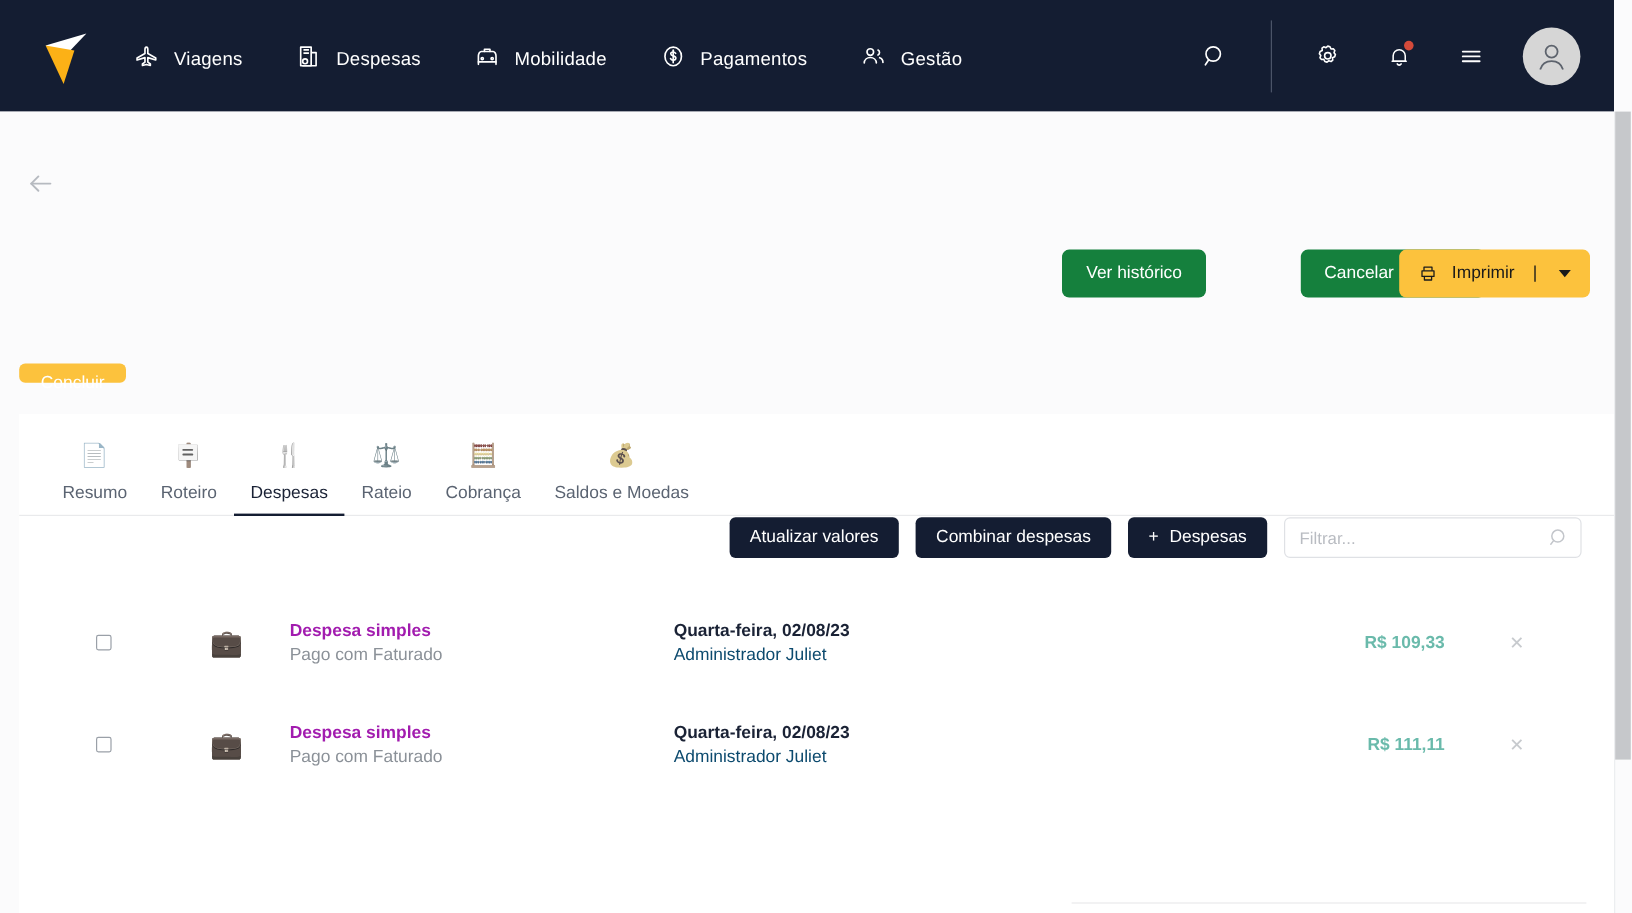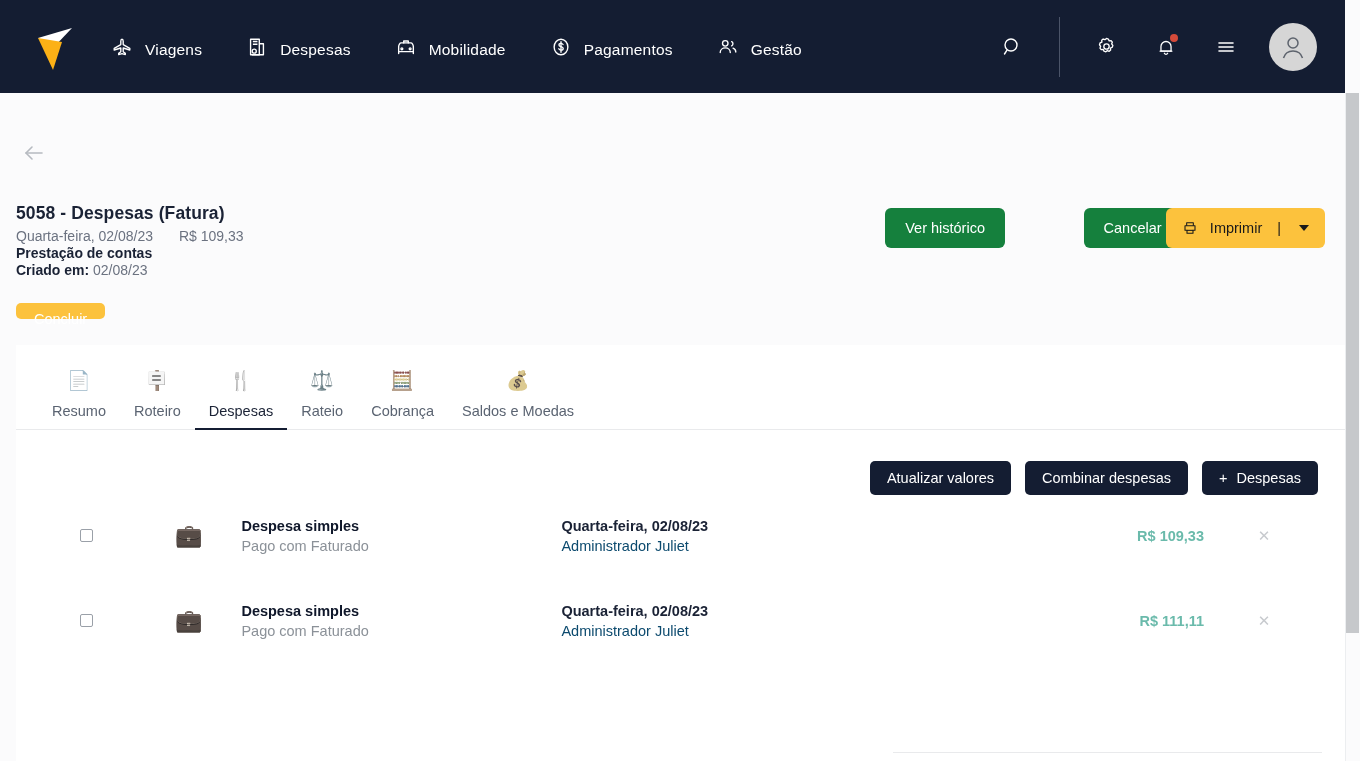--- a/index.html
+++ b/index.html
@@ -140,21 +140,21 @@
   .tab .tab-label { font-size: 14.5px; color: #5b6472; white-space: nowrap; }
   .tab.active .tab-label { color: #1a2235; }
   .tab.active::after {
     content: ""; position: absolute; left: 0; right: 0; bottom: -1px;
     height: 2.5px; background: #141d32;
   }
   #tab-resumo { margin-left: 22px; }
 
   
   #toolbar {
-    position: absolute; top: 116px; right: 27px;
+    position: absolute; top: 86px; right: 27px;
     display: flex; align-items: center;
   }
   .tb-btn {
     height: 34px; border: none; border-radius: 5px;
     background: #141d32; color: #fff;
     font-size: 14.5px; font-family: inherit; cursor: pointer;
     padding: 0 17px; margin-left: 14px;
   }
   #btn-add-despesas { display: flex; align-items: center; gap: 9px; }
   #filter-wrap {
@@ -185,21 +185,21 @@
     width: 13px; height: 13px; margin-left: 64px;
     appearance: none; -webkit-appearance: none;
     border: 1px solid #9aa0a8; border-radius: 2px;
     background: #fff; cursor: pointer; flex: 0 0 auto;
   }
   .exp-icon {
     margin-left: 79px; font-size: 22px; line-height: 1;
     filter: grayscale(80%); flex: 0 0 auto;
   }
   .exp-main { margin-left: 39px; width: 320px; flex: 0 0 auto; }
-  .exp-title { font-size: 14.5px; font-weight: bold; color: #0f172a; margin-bottom: 4px; }
+  .exp-title { font-size: 14.5px; font-weight: bold; color: #a21caf; margin-bottom: 4px; }
   .exp-sub { font-size: 14.5px; color: #8b9198; }
   .exp-mid { width: 320px; flex: 0 0 auto; }
   .exp-date { font-size: 14.5px; font-weight: bold; color: #1a2235; margin-bottom: 4px; }
   .exp-user { font-size: 14.5px; color: #0c4a6e; }
   .exp-amount {
     margin-left: auto; font-size: 14.5px; font-weight: bold;
     color: #6abaab; text-align: right; white-space: nowrap;
   }
   .exp-remove {
     width: 28px; margin-left: 46px; margin-right: 67px;
@@ -337,32 +337,20 @@
 
 <div id="page">
 
   <div id="back-arrow">
     <svg width="28" height="28" viewBox="0 0 28 28" fill="none" stroke="#b6bac0" stroke-width="1.6" stroke-linecap="round" stroke-linejoin="round">
       <path d="M22 14H6"></path>
         <path d="M12 8l-6 6 6 6"></path>
     </svg>
   </div>
 
-  <div id="header-block">
-    <div id="report-title">5058 - Despesas (Fatura)</div>
-    <div id="meta-line">
-      <span>Quarta-feira, 02/08/23</span>
-      <span class="meta-amount">R$ 109,33</span>
-    </div>
-    <div id="subtype">Prestação de contas</div>
-    <div id="created">
-      <span class="lbl">Criado em:</span>
-      <span>02/08/23</span>
-    </div>
-  </div>
 
   <button id="concluir-btn">Concluir</button>
 
   <button id="btn-historico" class="hdr-btn">Ver histórico</button>
   <button id="btn-cancelar" class="hdr-btn">Cancelar relatório</button>
   <button id="btn-imprimir">
     <span style="display:flex;align-items:center;">
       <svg width="16" height="16" viewBox="0 0 24 24" fill="none" stroke="#1a1a1a" stroke-width="1.6" stroke-linejoin="round">
         <path d="M7 8.5V4h10v4.5"></path>
         <path d="M4.5 8.5h15v7h-3v4.5h-9V15.5h-3z"></path>
@@ -403,20 +391,29 @@
       </div>
     </div>
 
     <div id="toolbar">
       <button class="tb-btn">Atualizar valores</button>
       <button class="tb-btn">Combinar despesas</button>
       <button class="tb-btn" id="btn-add-despesas">
         <span>+</span>
         <span>Despesas</span>
       </button>
+      <div id="filter-wrap">
+        <input id="filter-input" type="text" placeholder="Filtrar..." style="">
+        <span id="filter-icon">
+          <svg width="20" height="20" viewBox="0 0 24 24" fill="none" stroke="#c3c6cb" stroke-width="1.5" stroke-linecap="round">
+            <circle cx="11" cy="10.5" r="6"></circle>
+              <path d="M6.8 15 4 18.6"></path>
+          </svg>
+        </span>
+      </div>
     </div>
 
     <div class="exp-row" id="row-0">
       <input class="exp-check" type="checkbox" style="">
       <span class="exp-icon">💼</span>
       <div class="exp-main">
         <div class="exp-title">Despesa simples</div>
         <div class="exp-sub">Pago com Faturado</div>
       </div>
       <div class="exp-mid">

